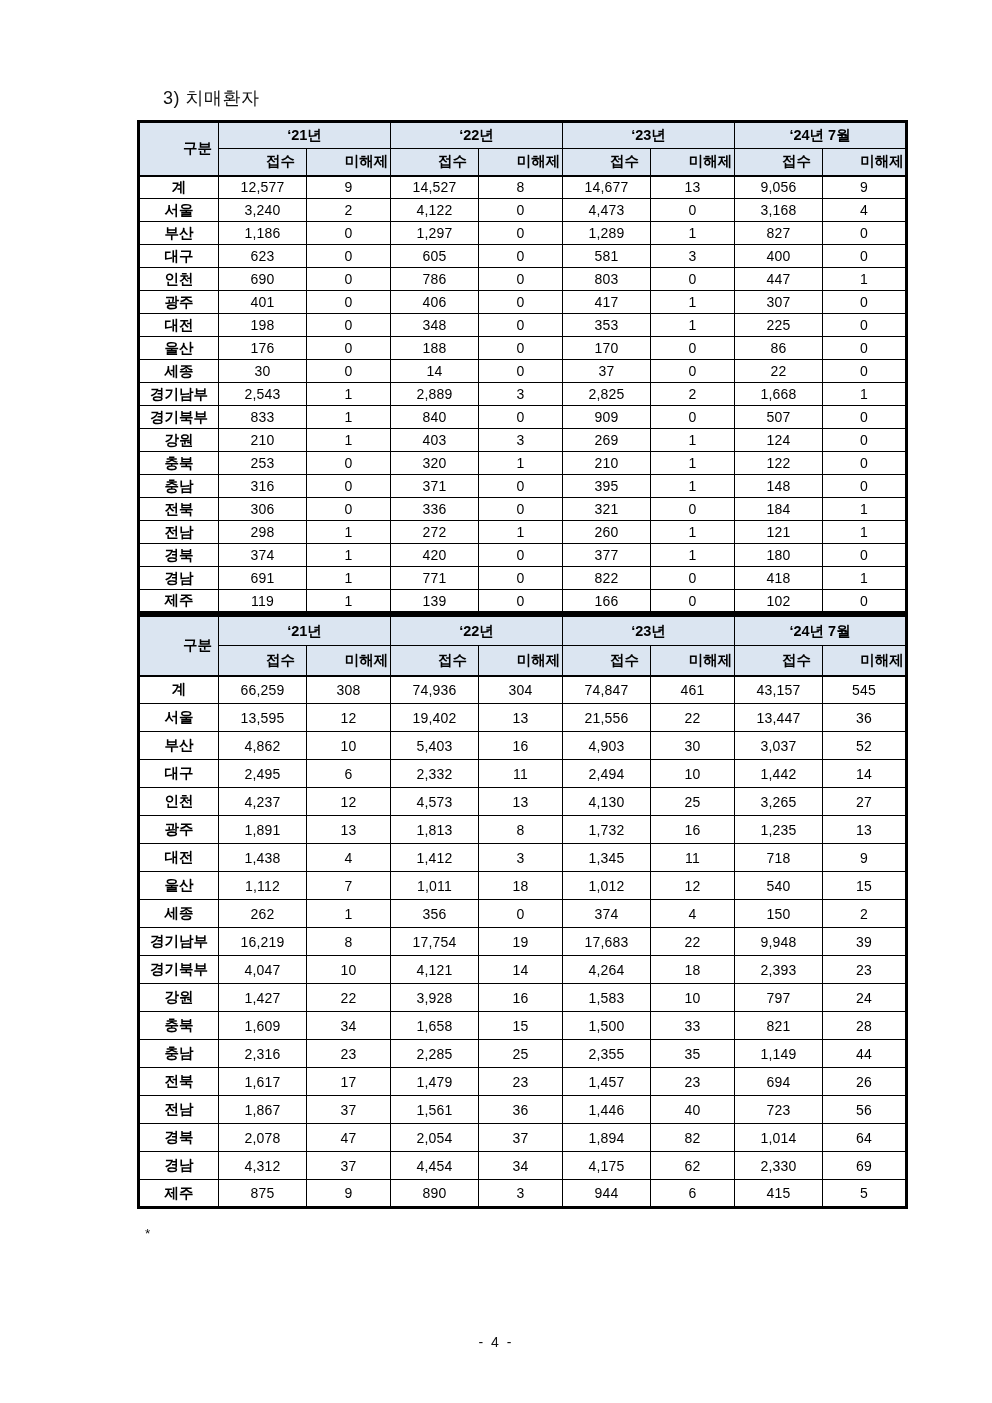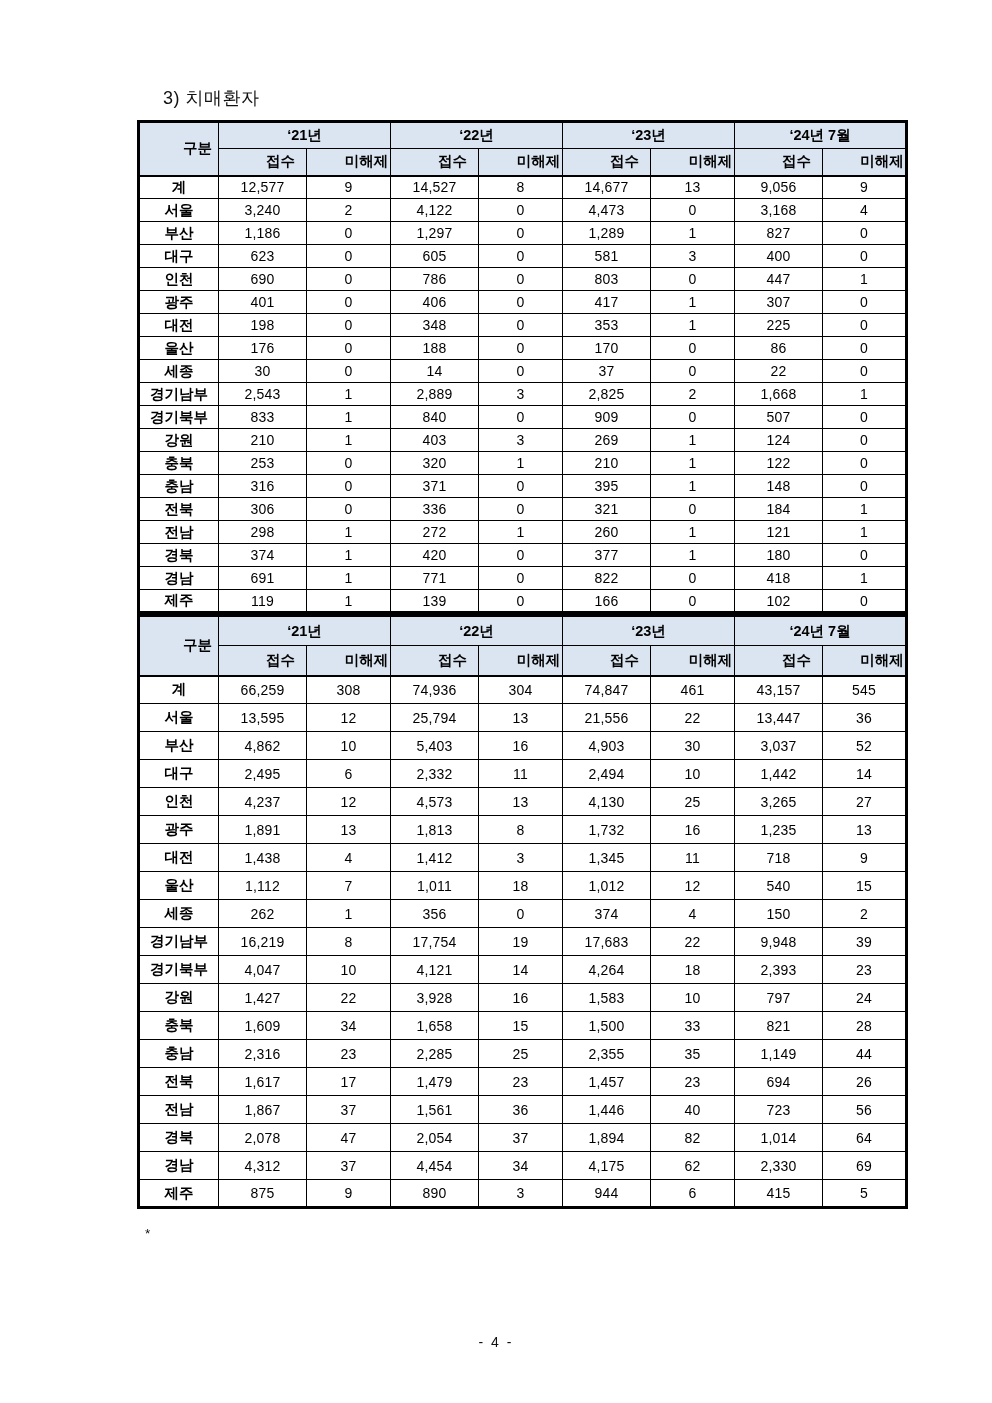--- a/index.html
+++ b/index.html
@@ -342,21 +342,21 @@
           <td>304</td>
           <td>74,847</td>
           <td>461</td>
           <td>43,157</td>
           <td>545</td>
         </tr>
         <tr>
           <th>서울</th>
           <td>13,595</td>
           <td>12</td>
-          <td>25,794</td>
+          <td>19,402</td>
           <td>13</td>
           <td>21,556</td>
           <td>22</td>
           <td>13,447</td>
           <td>36</td>
         </tr>
         <tr>
           <th>부산</th>
           <td>4,862</td>
           <td>10</td>

